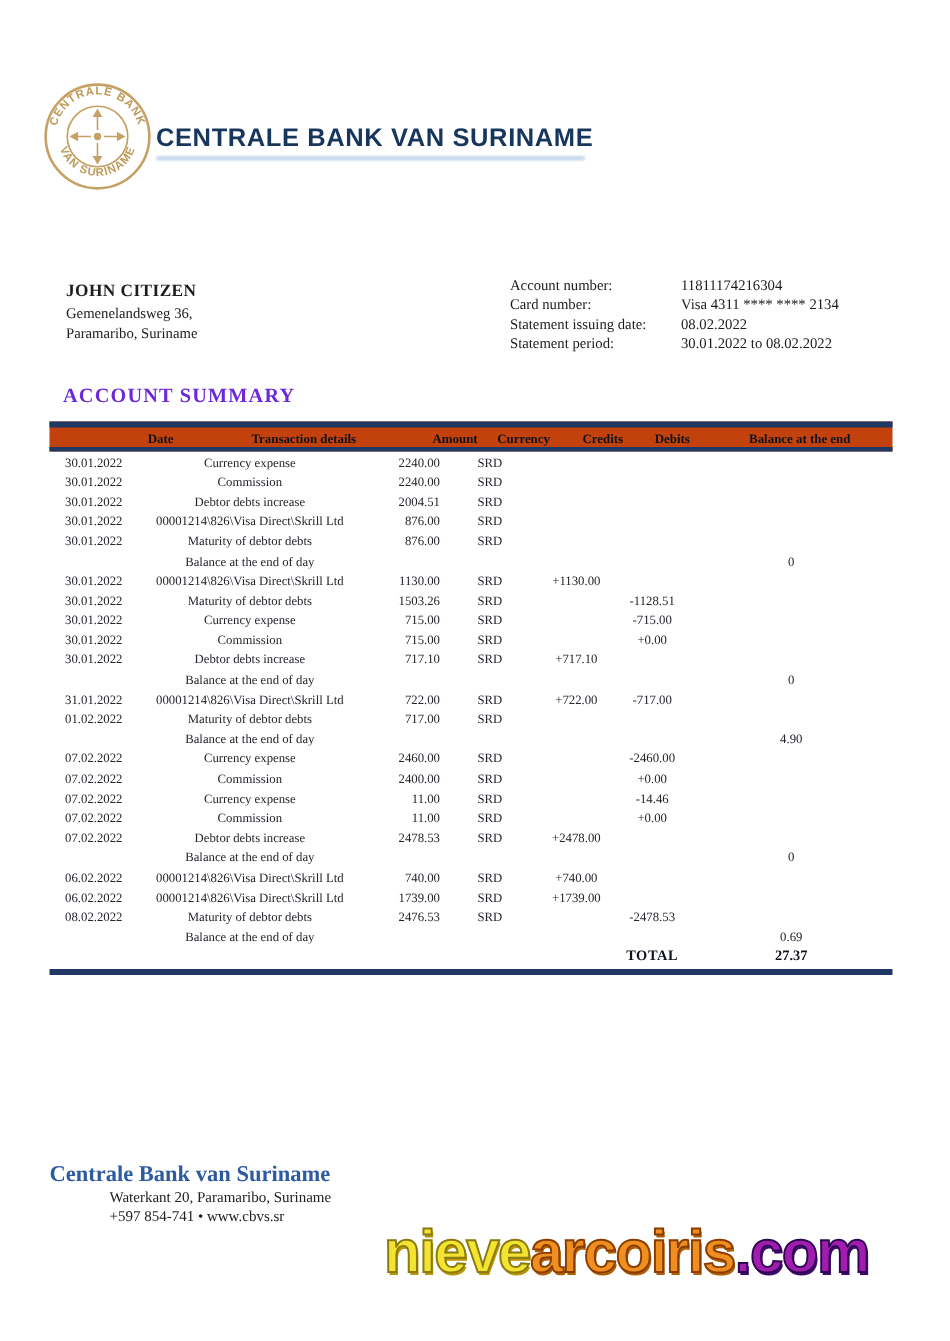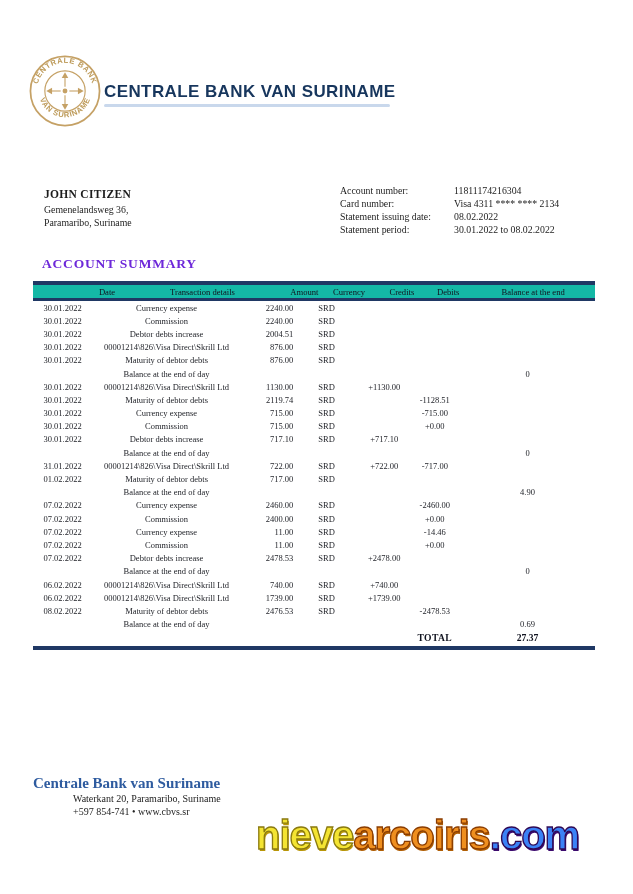--- a/index.html
+++ b/index.html
@@ -29,23 +29,23 @@
   .ai-value{}
   
   .summary-title{
     position:absolute;left:42px;top:256px;font-weight:bold;font-size:13.5px;
     letter-spacing:.8px;color:#6d28d9;
   }
   
   .table{position:absolute;left:33px;top:281px;width:562px;}
   .thead{
     display:grid;grid-template-columns:10.5% 26% 10% 11.5% 9% 9% 24%;
-    background:#14b8a6;border-top:4px solid #1f3864;border-bottom:3px solid #1f3864;
+    background:#c2410c;border-top:4px solid #1f3864;border-bottom:3px solid #1f3864;
     height:13px;align-items:center;
-    font-weight:normal;font-size:8.6px;color:#10131f;padding-left:47px;
+    font-weight:bold;font-size:8.6px;color:#10131f;padding-left:47px;
   }
   .thead .hcell{white-space:nowrap;}
   .tbody .trow{
     display:grid;grid-template-columns:10.5% 26% 10% 11.5% 9% 9% 24%;
     height:13.2px;align-items:center;font-size:8.5px;color:#23252b;
   }
   .cell{white-space:nowrap;overflow:hidden;}
   .col-c{text-align:center;}
   .col-l{text-align:center;padding-left:3px;}
   .col-r{text-align:right;padding-right:1px;}
@@ -61,21 +61,21 @@
   .footer .fname{font-weight:bold;font-size:15px;color:#2e5b9f;margin-bottom:2px;}
   .footer .fline{font-size:10px;color:#222;margin-left:40px;}
   
   .watermark{
     position:absolute;left:256px;top:811px;
     font-family:"Liberation Sans",sans-serif;font-weight:bold;font-size:40px;
     letter-spacing:-1px;white-space:nowrap;line-height:1.2;
   }
   .wm1{color:#f4e432;-webkit-text-stroke:1.3px #8a7a10;text-shadow:1px 2px 0 #b99608;}
   .wm2{color:#ef8f1f;-webkit-text-stroke:1.3px #8a3c00;text-shadow:1px 2px 0 #b15f05;}
-  .wm3{color:#3b82f6;-webkit-text-stroke:1.3px #2e0753;text-shadow:1px 2px 0 #3c0a6e;}
+  .wm3{color:#a21caf;-webkit-text-stroke:1.3px #2e0753;text-shadow:1px 2px 0 #3c0a6e;}
 </style>
 </head>
 <body>
 
 <div class="page">
 
   <div class="logo">
     <svg viewBox="0 0 100 100" width="72" height="72">
       <defs>
         <path id="arcTop" d="M 11,50 A 39,39 0 0 1 89,50"></path>
@@ -205,21 +205,21 @@
           <div class="cell col-l">00001214\826\Visa Direct\Skrill Ltd</div>
           <div class="cell col-r">1130.00</div>
           <div class="cell col-c">SRD</div>
           <div class="cell col-c">+1130.00</div>
           <div class="cell col-c"></div>
           <div class="cell col-c"></div>
         </div>
         <div class="trow">
           <div class="cell col-c">30.01.2022</div>
           <div class="cell col-l">Maturity of debtor debts</div>
-          <div class="cell col-r">2119.74</div>
+          <div class="cell col-r">1503.26</div>
           <div class="cell col-c">SRD</div>
           <div class="cell col-c"></div>
           <div class="cell col-c">-1128.51</div>
           <div class="cell col-c"></div>
         </div>
         <div class="trow">
           <div class="cell col-c">30.01.2022</div>
           <div class="cell col-l">Currency expense</div>
           <div class="cell col-r">715.00</div>
           <div class="cell col-c">SRD</div>

